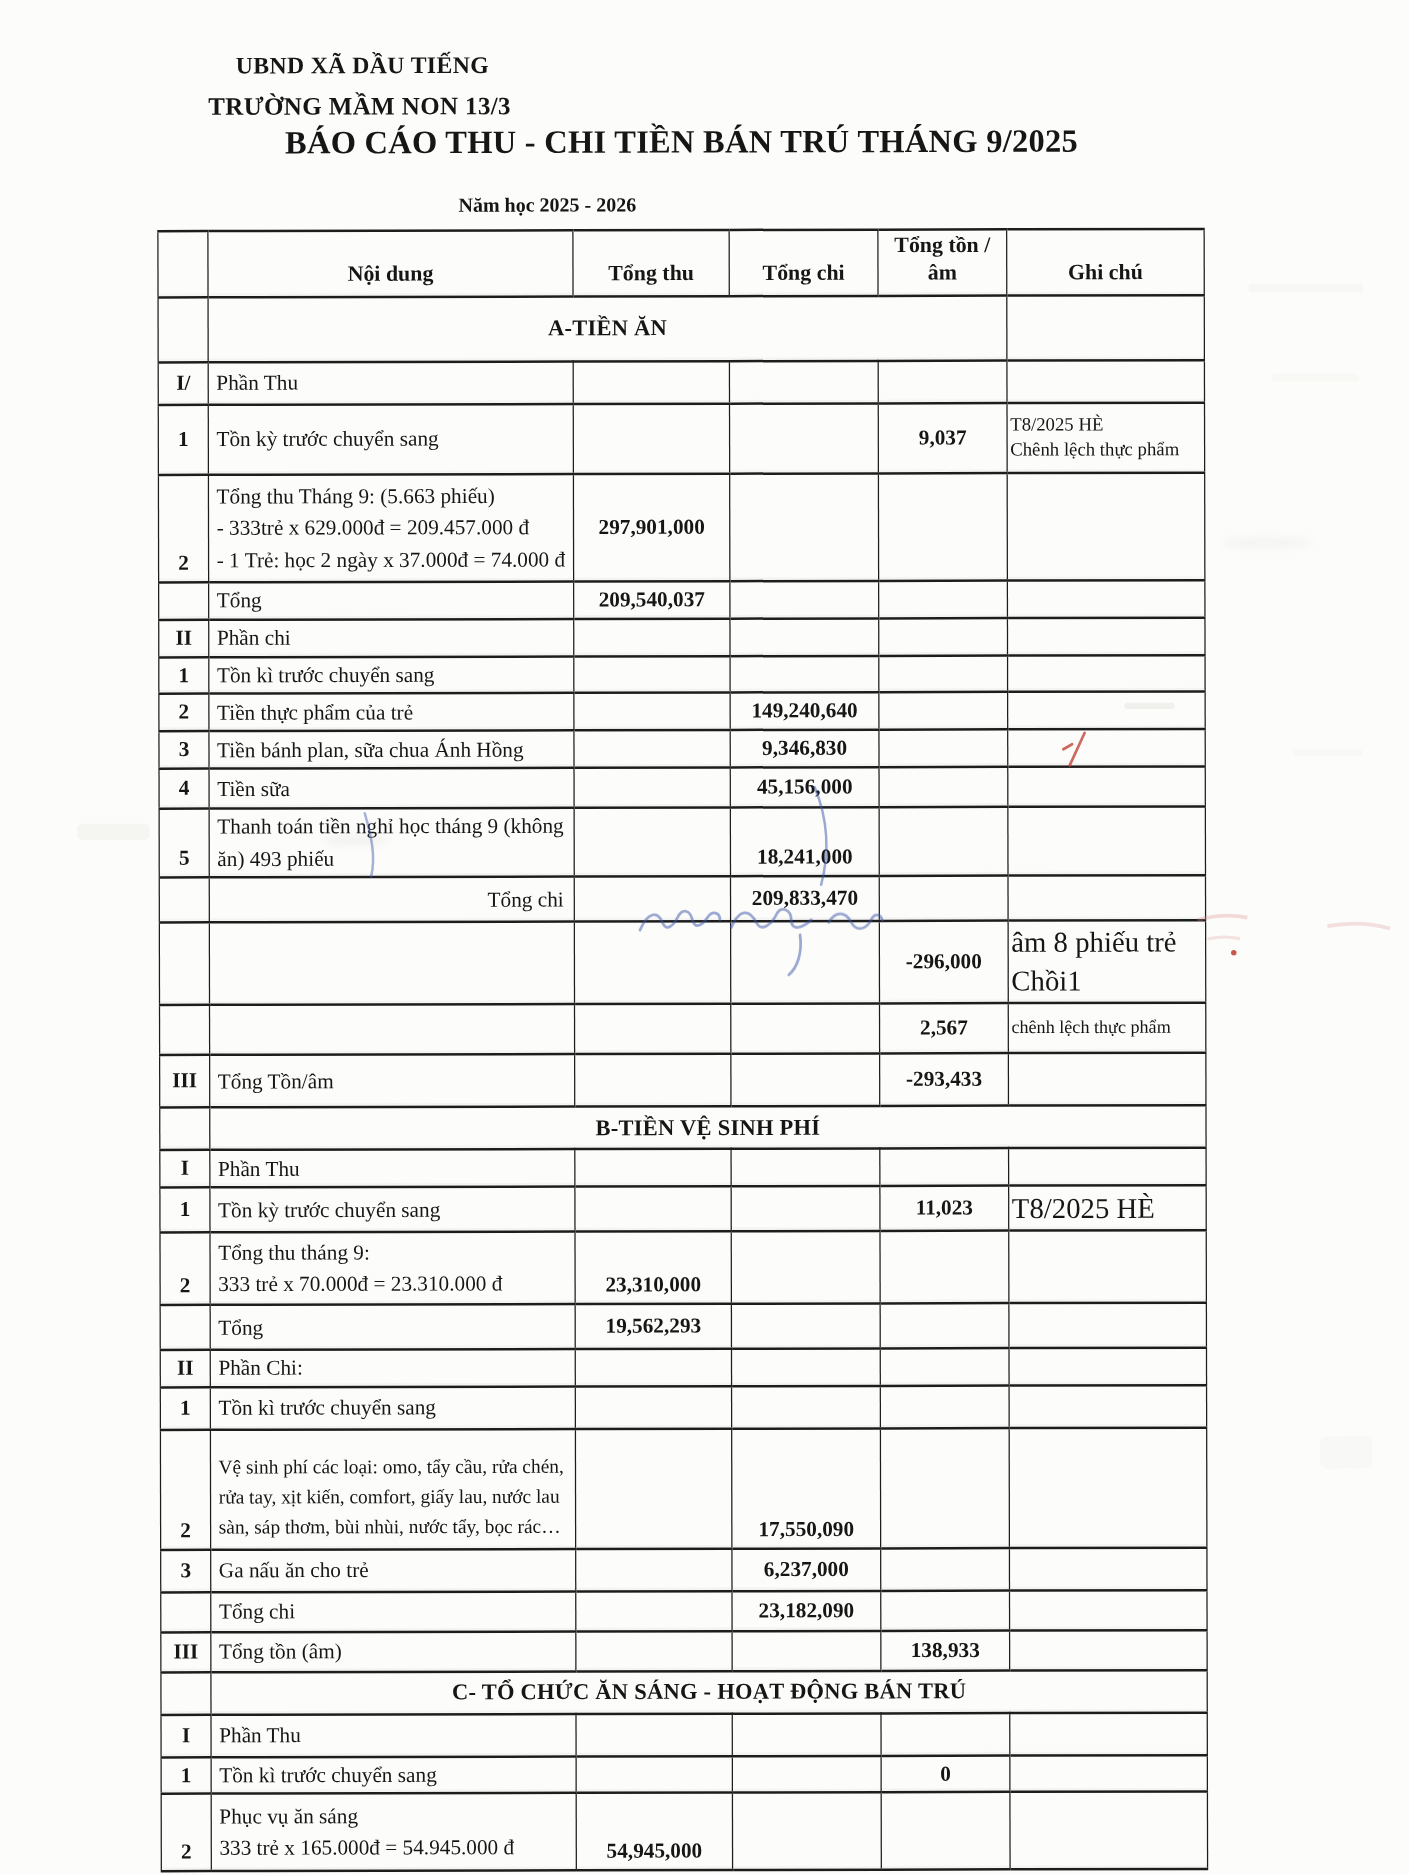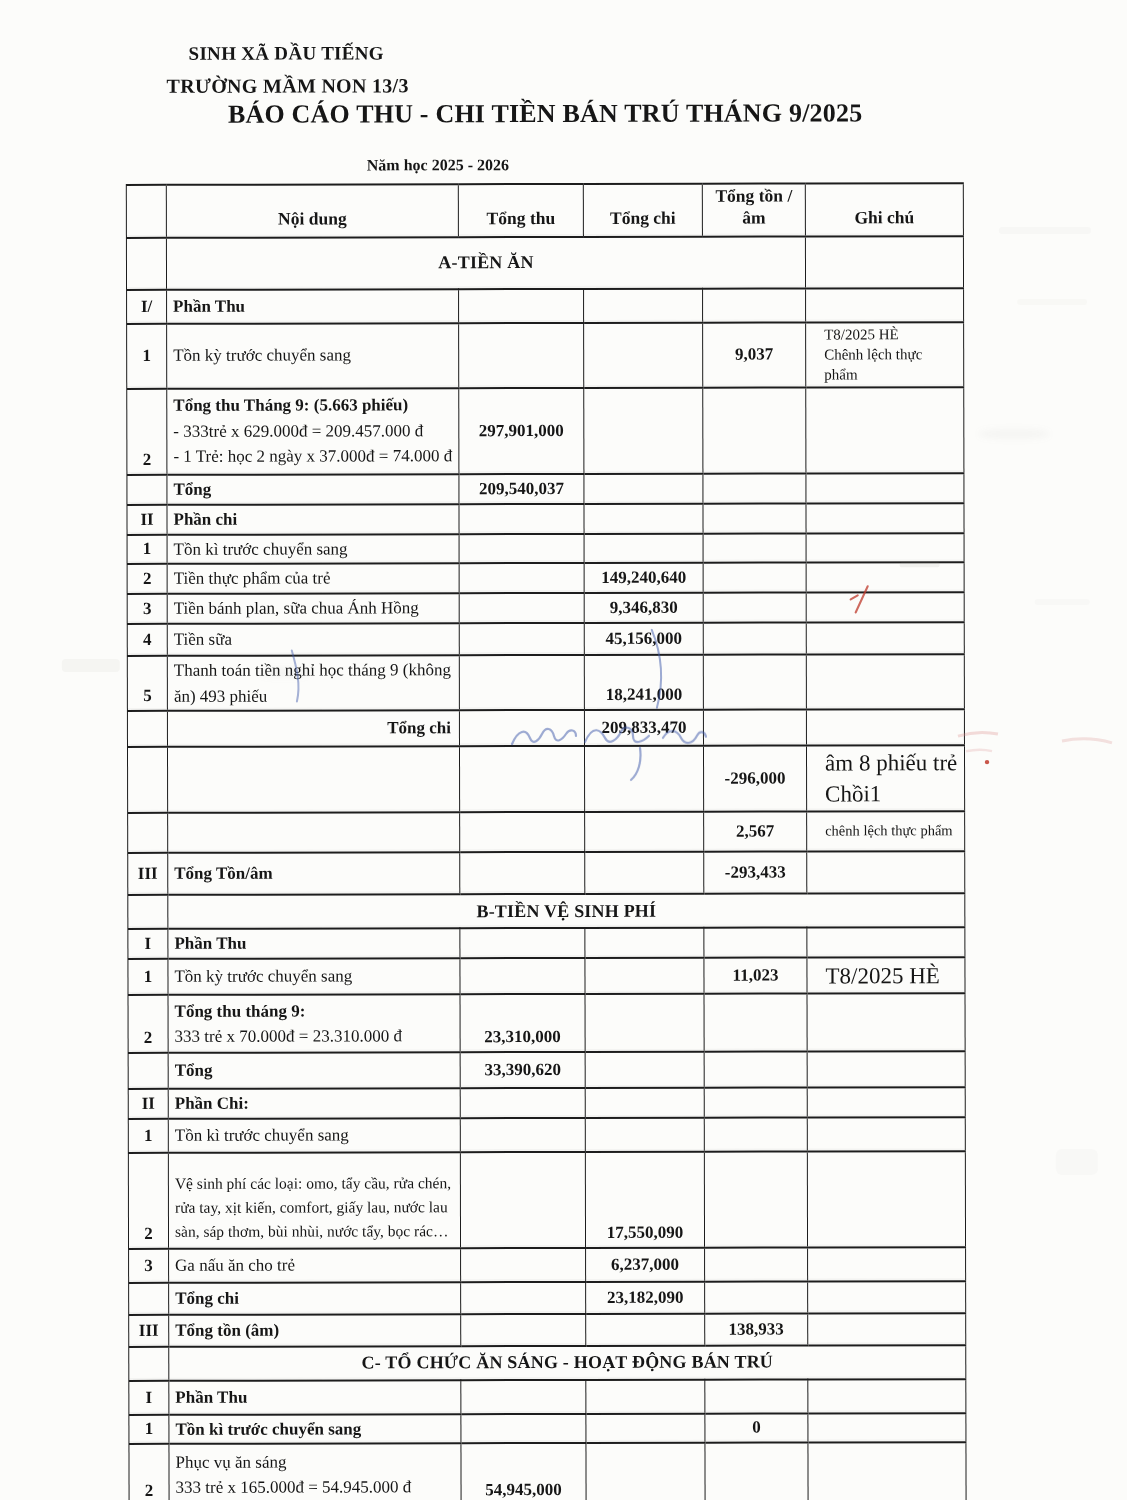--- a/index.html
+++ b/index.html
@@ -31,37 +31,37 @@
     box-shadow:inset 0 -2px 0 rgba(90,90,90,0.05);
   }
   th{font-weight:bold;text-align:center;vertical-align:bottom;font-size:17.5px;padding-bottom:6px;line-height:1.25;margin-top:35px;}
   th .l2{display:block;}
   td{vertical-align:middle;font-size:17px;}
   .num-col{text-align:center;font-weight:bold;padding:1px 2px;}
   .vbottom{vertical-align:bottom;padding-bottom:4px;}
   .content .line{line-height:1.5;}
   .content.small{font-size:15.5px;}
   .content.small .line{line-height:1.55;}
-  .bold{font-weight:bold;}
+  .bold{font-weight:normal;}
   .alignright{text-align:right;padding-right:8px;}
   .val{font-weight:bold;text-align:center;}
-  .note{font-size:15px;line-height:1.35;padding-left:18px;margin-top:10px;}
+  .note{font-size:15px;line-height:1.35;padding-left:2px;margin-top:10px;}
   .note.notebig{font-size:23px;}
   .note.notesmall{font-size:14.5px;}
   .band{text-align:center;font-weight:bold;font-size:18px;letter-spacing:.2px;}
   
   .overlay{position:absolute;left:0;top:0;width:1127px;height:1500px;pointer-events:none;}
   .smudge{position:absolute;border-radius:40%;filter:blur(3px);}
 </style>
 </head>
 <body>
 
 <div class="sheet">
 
-  <div class="org1">SINH XÃ DẦU TIẾNG</div>
+  <div class="org1">UBND XÃ DẦU TIẾNG</div>
   <div class="org2">TRƯỜNG MẦM NON 13/3</div>
   <div class="title">BÁO CÁO THU - CHI TIỀN BÁN TRÚ THÁNG 9/2025</div>
   <div class="subtitle">Năm học 2025 - 2026</div>
 
   <div class="tblwrap">
     <table>
       <colgroup>
         <col style="width:40px">
           <col style="width:292px">
           <col style="width:125px">
@@ -266,21 +266,21 @@
             <td class="val vbottom"><span>23,310,000</span></td>
             <td class="val"></td>
             <td class="val"></td>
             <td class="note"></td>
           </tr>
           <tr style="height: 36px;">
             <td class="num-col"></td>
             <td class="content">
               <div class="line bold">Tổng</div>
             </td>
-            <td class="val"><span>33,390,620</span></td>
+            <td class="val"><span>19,562,293</span></td>
             <td class="val"></td>
             <td class="val"></td>
             <td class="note"></td>
           </tr>
           <tr style="height: 26px;">
             <td class="num-col"><span>II</span></td>
             <td class="content">
               <div class="line bold">Phần Chi:</div>
             </td>
             <td class="val"></td>

